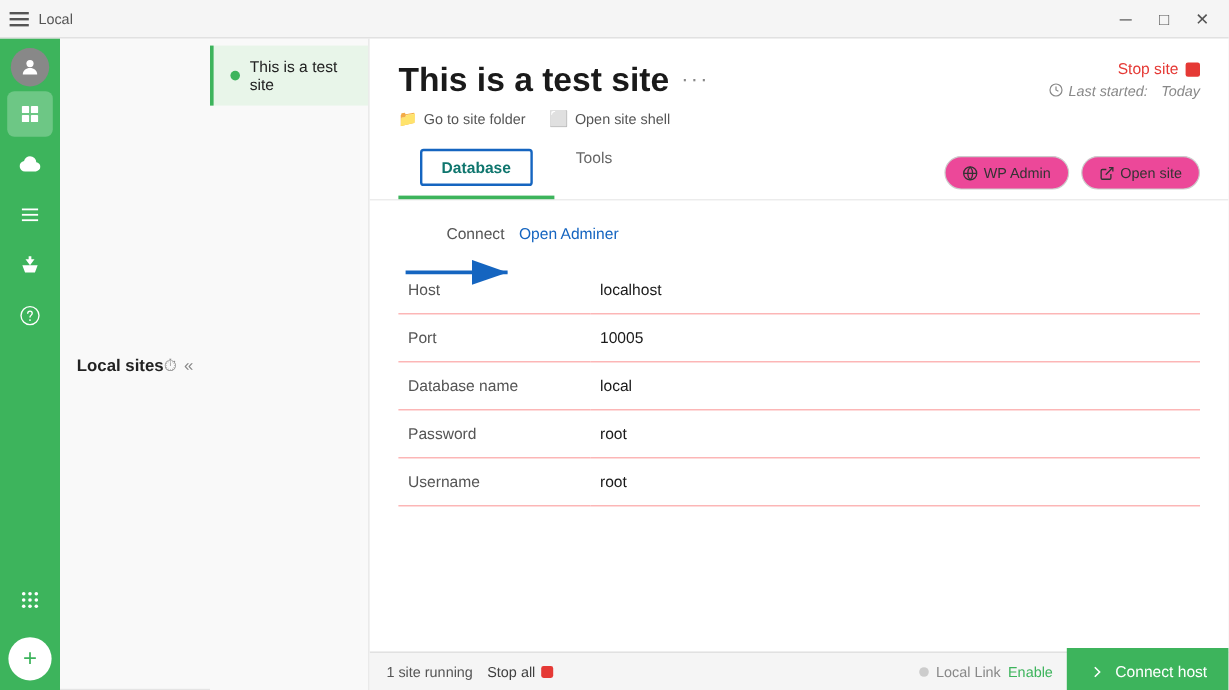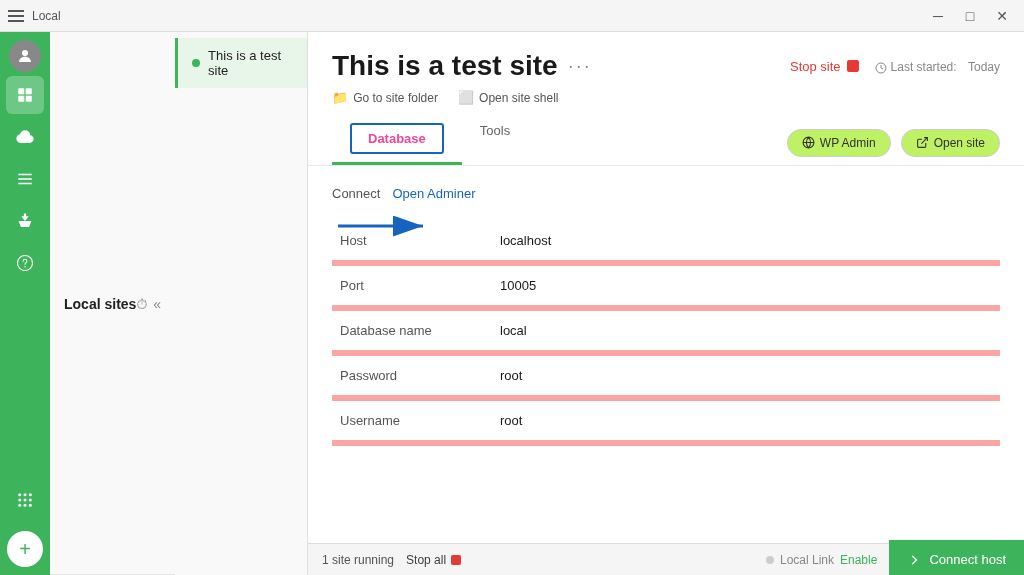--- a/index.html
+++ b/index.html
@@ -109,81 +109,81 @@
     }
     .site-title-area { display: flex; align-items: center; gap: 10px; }
     .site-title { font-size: 28px; font-weight: 700; color: #1a1a1a; }
     .more-btn { color: #888; cursor: pointer; font-size: 18px; letter-spacing: 2px; }
     .stop-site-btn {
       background: none; border: none; cursor: pointer;
       color: #e53935; font-size: 13px; font-weight: 500;
       display: flex; align-items: center; gap: 6px;
     }
     .stop-dot { width: 12px; height: 12px; background: #e53935; border-radius: 2px; display: inline-block; }
-    .last-started { font-size: 12px; color: #888; display: flex; align-items: flex-end; gap: 4px; }
+    .last-started { font-size: 12px; color: #888; display: flex; align-items: flex-start; gap: 4px; font-style: italic; }
 
     .site-meta { display: flex; gap: 20px; margin-bottom: 10px; }
     .meta-link {
       display: flex; align-items: center; gap: 5px;
       font-size: 12px; color: #555; cursor: pointer; text-decoration: none;
     }
     .meta-icon { font-size: 13px; }
 
     
     .tabs { display: flex; gap: 0; }
     .tab {
       padding: 8px 18px;
       font-size: 13px;
       color: #666;
       cursor: pointer;
       border-bottom: 3px solid transparent;
       position: relative;
     }
     .tab.active {
-      color: #ec4899;
+      color: #0f766e;
       font-weight: 600;
       border-bottom: 3px solid #3db45c;
     }
     .tab-database-box {
       border: 2px solid #1565c0;
       border-radius: 3px;
       padding: 6px 16px;
     }
 
     
     .content-area {
       flex: 1;
       padding: 20px 24px;
       overflow-y: auto;
       position: relative;
     }
 
     .db-section { }
     .db-connect-row {
-      display: flex; align-items: flex-end; gap: 12px; margin-bottom: 20px;
+      display: flex; align-items: flex-end; gap: 12px; margin-bottom: 20px; margin-left: 40px;
     }
     .connect-label { font-size: 13px; color: #555; }
     .open-adminer-link { font-size: 13px; color: #1565c0; cursor: pointer; text-decoration: none; }
 
     .db-table { width: 100%; border-collapse: collapse; }
-    .db-table tr { border-bottom: 6px solid #fca5a5; }
+    .db-table tr { border-bottom: 1px solid #fca5a5; }
     .db-table td { padding: 12px 8px; font-size: 13px; }
     .db-table td:first-child { color: #555; width: 160px; font-weight: 400; }
     .db-table td:last-child { color: #1a1a1a; }
 
     
     .site-actions { display: flex; gap: 10px; margin-bottom: 8px; }
     .outline-btn {
       border: 1px solid #ccc;
-      background: #bef264;
+      background: #ec4899;
       border-radius: 20px;
       padding: 6px 14px;
       font-size: 12px;
       cursor: pointer;
-      display: flex; align-items: flex-start; gap: 5px;
+      display: flex; align-items: flex-end; gap: 5px;
       color: #333;
     }
 
     
     .status-bar {
       height: 32px;
       background: #f5f5f5;
       border-top: 1px solid #ddd;
       display: flex;
       align-items: center;
@@ -211,22 +211,22 @@
       font-weight: 500;
       cursor: pointer;
       display: flex; align-items: center; gap: 6px;
       margin-left: auto;
       margin-right: -14px;
     }
 
     .header-right {
       display: flex;
       align-items: center;
-      gap: 16px;
-      flex-direction: row;
+      gap: 4px;
+      flex-direction: column;
       align-items: flex-end;
     }
   </style>
 </head>
 <body>
 
 <div class="title-bar">
   <div class="title-bar-left">
     <div class="hamburger-icon">
       <span></span>

